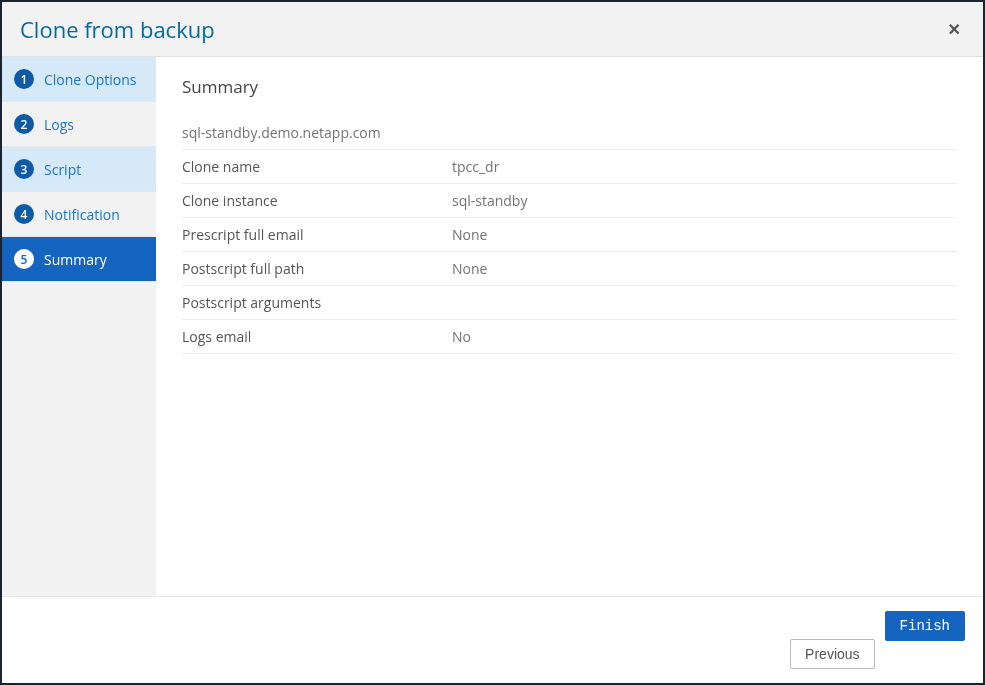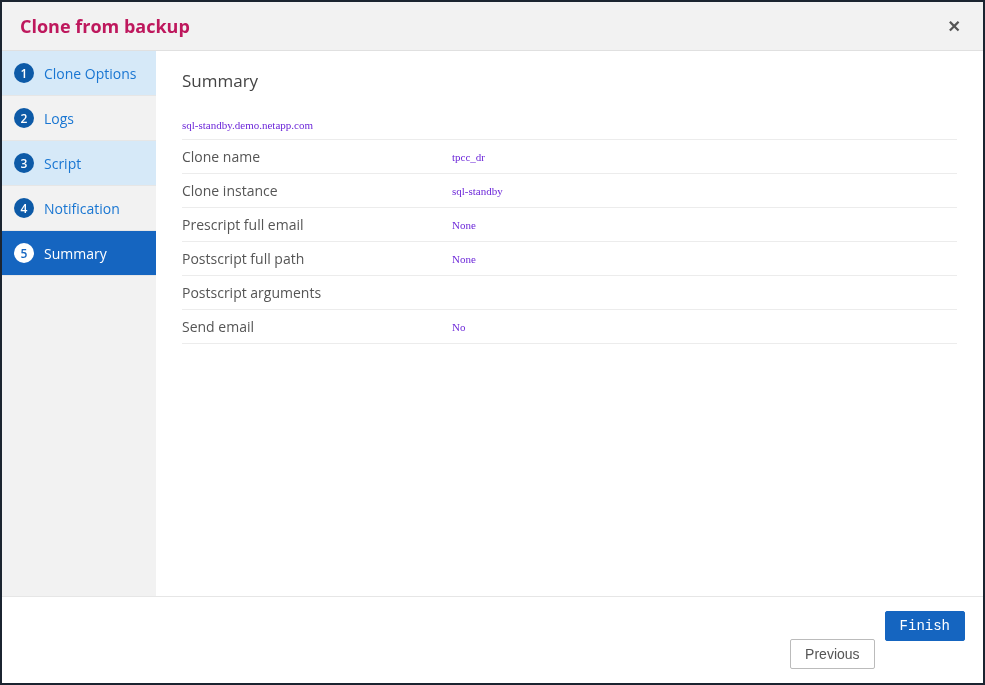--- a/index.html
+++ b/index.html
@@ -21,23 +21,23 @@
   }
   .dialog-header {
     background: #f2f2f2;
     border-bottom: 1px solid #e0e0e0;
     padding: 12px 18px 12px 18px;
     display: flex;
     align-items: center;
     justify-content: space-between;
   }
   .dialog-title {
-    font-size: 18px;
-    color: #be185d;
-    font-weight: 700;
+    font-size: 22px;
+    color: #0369a1;
+    font-weight: 400;
   }
   .close-btn {
     font-size: 16px;
     color: #555;
     cursor: pointer;
     padding: 0 4px;
     line-height: 1;
     font-weight: bold;
   }
   .dialog-body {
@@ -106,23 +106,22 @@
   }
   .summary-row:first-of-type {
     border-top: 1px solid #ececec;
   }
   .summary-label {
     width: 270px;
     color: #555;
     font-size: 14px;
   }
   .summary-value {
-    color: #6d28d9;
-    font-size: 11px;
-    font-family: Liberation Serif, serif;
+    color: #737373;
+    font-size: 14px;
   }
   .dialog-footer {
     border-top: 1px solid #e6e6e6;
     padding: 14px 18px;
     display: flex;
     justify-content: flex-end;
     gap: 10px;
     background: #fff;
   }
   .btn {
@@ -204,21 +203,21 @@
       </div>
       <div class="summary-row">
         <div class="summary-label">Postscript full path</div>
         <div class="summary-value">None</div>
       </div>
       <div class="summary-row">
         <div class="summary-label">Postscript arguments</div>
         <div class="summary-value"></div>
       </div>
       <div class="summary-row">
-        <div class="summary-label">Send email</div>
+        <div class="summary-label">Logs email</div>
         <div class="summary-value">No</div>
       </div>
     </div>
 
   </div>
 
   <div class="dialog-footer">
     <button class="btn btn-secondary">Previous</button>
     <button class="btn btn-primary">Finish</button>
   </div>

